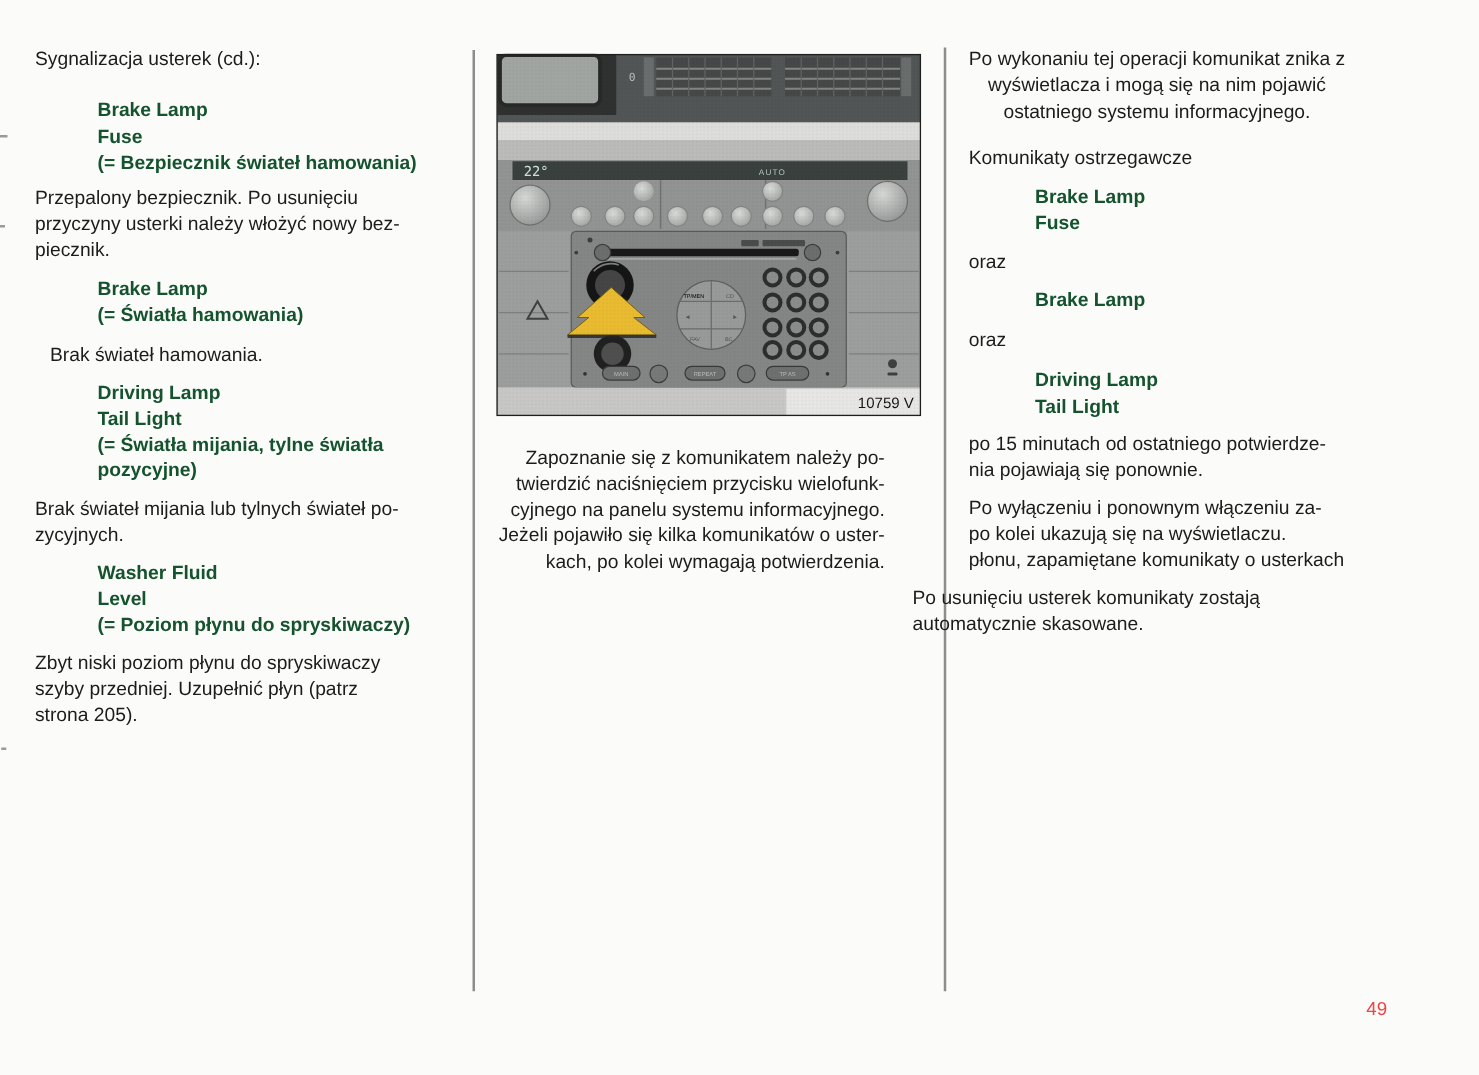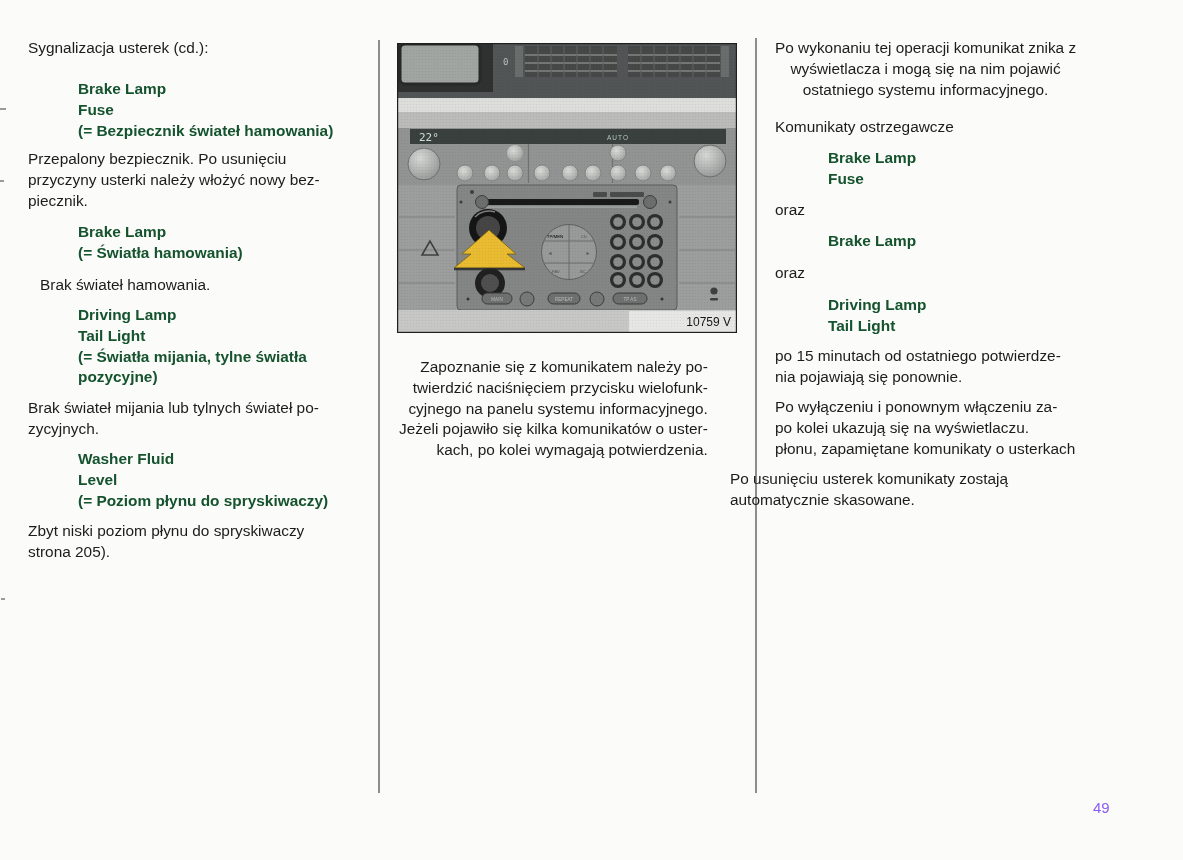--- a/index.html
+++ b/index.html
@@ -8,21 +8,21 @@
     width:1183px;height:860px;
     background:#fbfbfa;
     font-family:"Liberation Sans",sans-serif;
     color:#1c1c1c;
     overflow:hidden;
   }
   .blk{position:absolute;}
   .ln{font-size:15.4px;line-height:20.8px;white-space:nowrap;}
   .bold .ln{font-weight:bold;color:#14532d;}
   .divider{position:absolute;width:1.5px;background:#8d8d8d;}
-  .pagenum{position:absolute;left:1093px;top:799px;font-size:15px;color:#8b5cf6;}
+  .pagenum{position:absolute;left:1093px;top:799px;font-size:15px;color:#ef4444;}
   .speck{position:absolute;background:#9a9a9a;}
   .photo{position:absolute;left:397px;top:43px;width:340px;height:290px;}
   svg text{font-family:"Liberation Sans",sans-serif;}
   svg .seg{font-family:"DejaVu Sans Mono",monospace;}
 </style>
 </head>
 <body>
 
 <div class="speck" style="left:0;top:108px;width:6px;height:2px;"></div>
 <div class="speck" style="left:0;top:180px;width:4px;height:2px;"></div>
@@ -69,20 +69,21 @@
 </div>
 
 <div class="blk bold" style="left:78px;top:449px;">
   <div class="ln">Washer Fluid</div>
   <div class="ln">Level</div>
   <div class="ln">(= Poziom płynu do spryskiwaczy)</div>
 </div>
 
 <div class="blk" style="left:28px;top:521px;">
   <div class="ln">Zbyt niski poziom płynu do spryskiwaczy</div>
+  <div class="ln">szyby przedniej. Uzupełnić płyn (patrz</div>
   <div class="ln">strona 205).</div>
 </div>
 
 <div class="photo">
 <svg width="340" height="290" viewBox="0 0 340 290" xmlns="http://www.w3.org/2000/svg">
   <defs>
     <pattern id="ht" width="3" height="3" patternUnits="userSpaceOnUse">
       <circle cx="1.5" cy="1.5" r="0.55" fill="#000" opacity="0.07"></circle>
     </pattern>
     <radialGradient id="knob" cx="0.38" cy="0.32" r="0.8">

